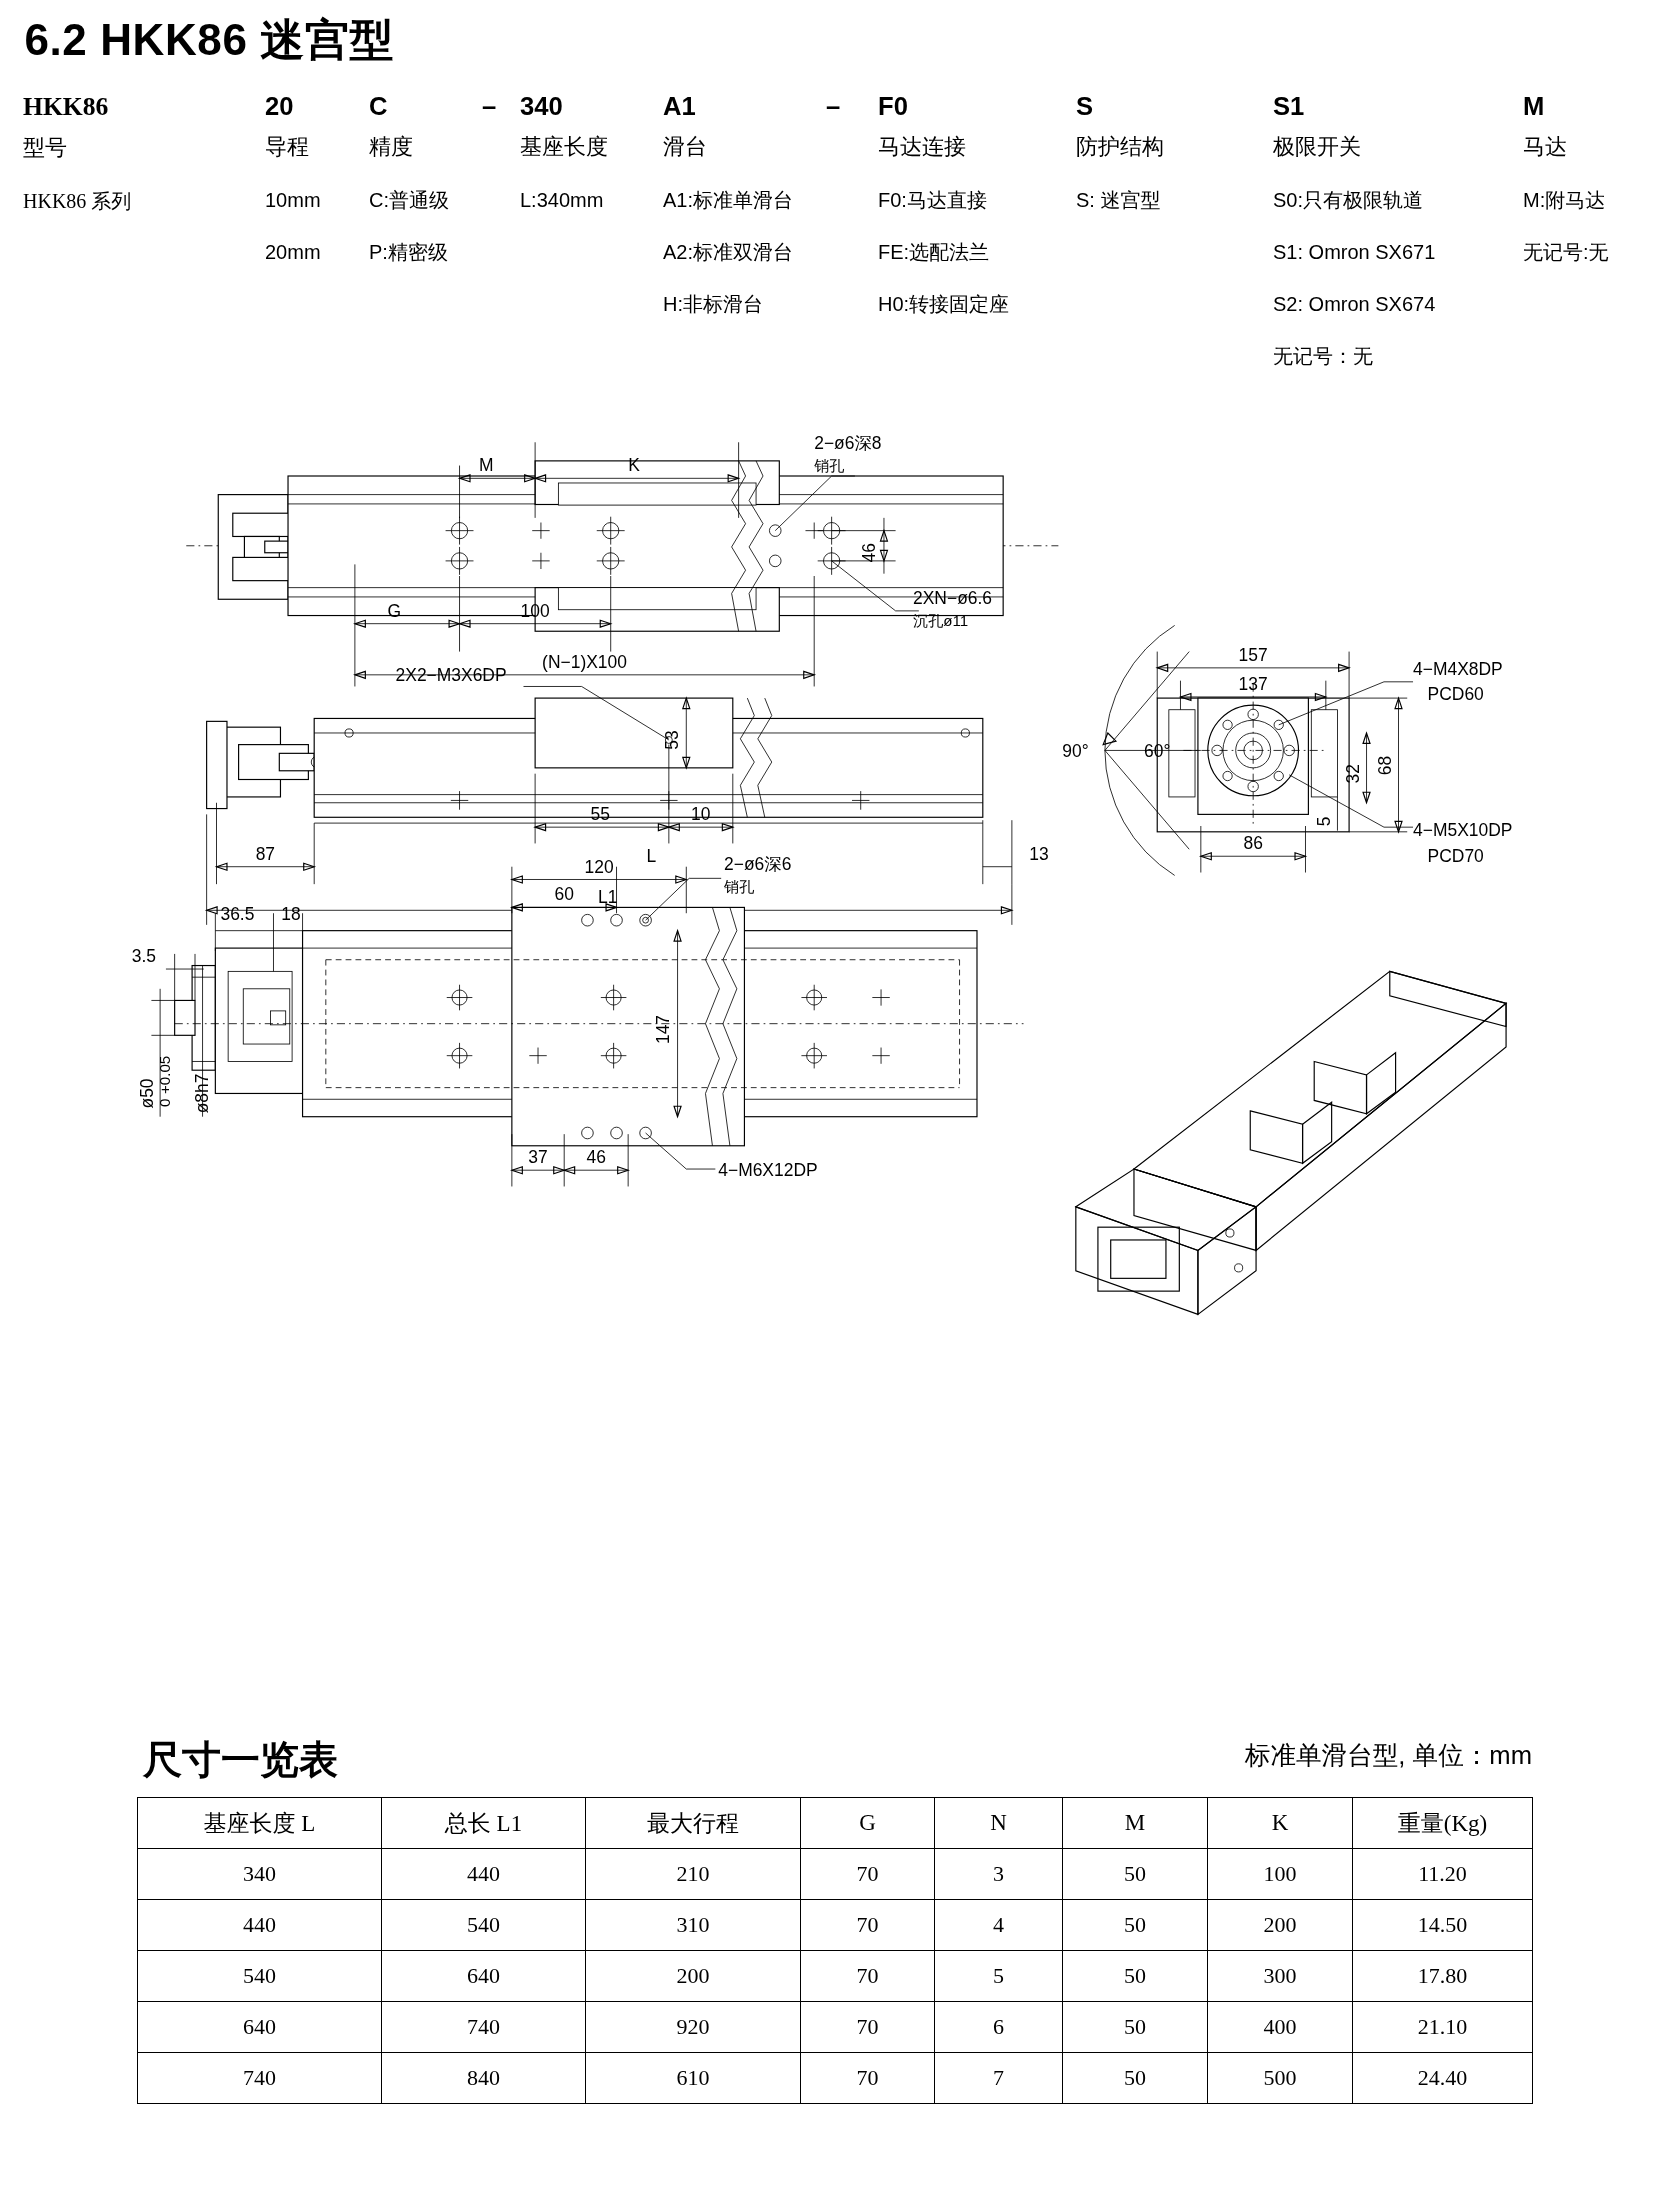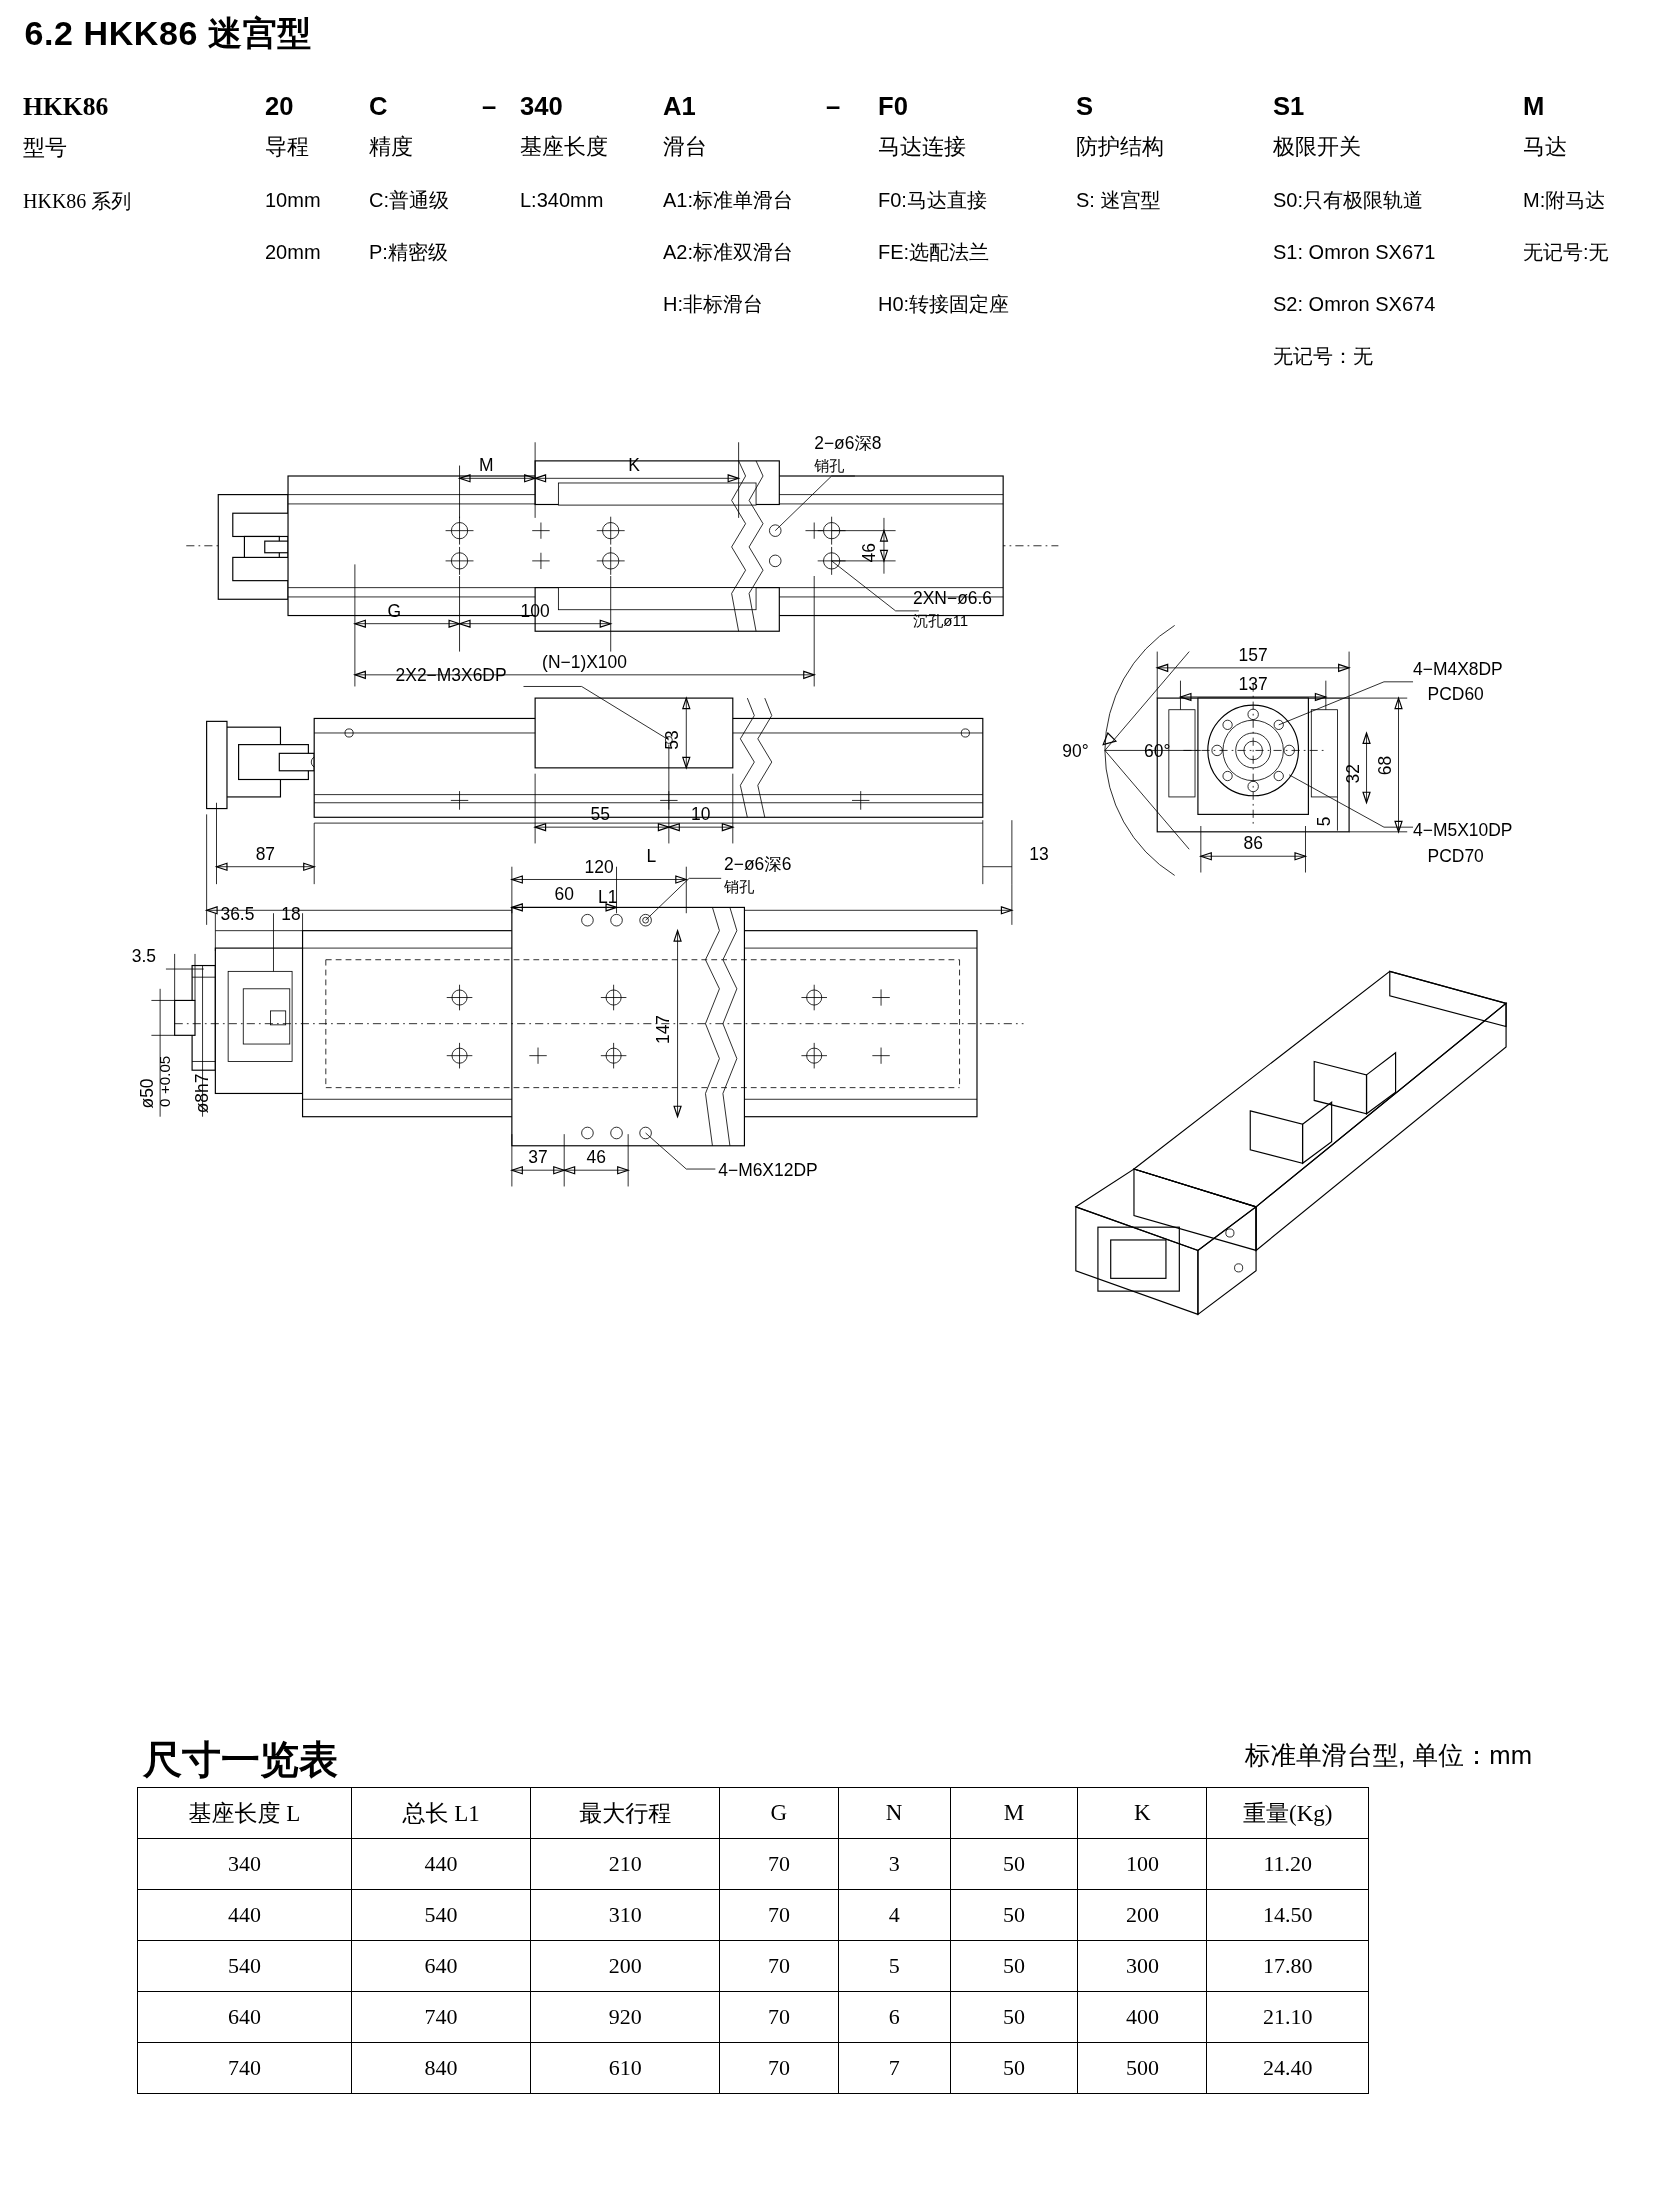--- a/index.html
+++ b/index.html
@@ -12,21 +12,21 @@
     color: #000000;
     position: relative;
     overflow: hidden;
   }
   .page { position: relative; width: 1672px; height: 2205px; }
 
   
   #section-title {
     position: absolute;
     left: 24.4px; top: 10.5px;
-    font-size: 34px;
+    font-size: 44px;
     font-weight: bold;
     letter-spacing: 0.6px;
   }
 
   
   #model-code { position: absolute; left: 23px; top: 92px; width: 1628px; }
   .code-col { position: absolute; top: 0; }
   .code-key {
     font-size: 25.6px; font-weight: bold; white-space: nowrap;
   }
@@ -54,23 +54,23 @@
   #table-block { position: absolute; left: 0; top: 1733px; width: 1672px; }
   #table-title {
     position: absolute; left: 143px; top: 0;
     font-size: 39px; font-weight: bold;
   }
   #table-note {
     position: absolute; right: 140px; top: 4.7px;
     font-size: 25.6px;
   }
   table.dims {
-    position: absolute; left: 137px; top: 54px;
+    position: absolute; left: 137px; top: 64px;
     border-collapse: collapse;
-    width: 1232px;
+    width: 1396px;
     border-radius: 29px;
   }
   table.dims th, table.dims td {
     border: 1.2px solid #000;
     text-align: center;
     font-size: 23px;
     height: 51px;
     font-family: "Liberation Serif", serif;
     font-weight: normal;
   }

